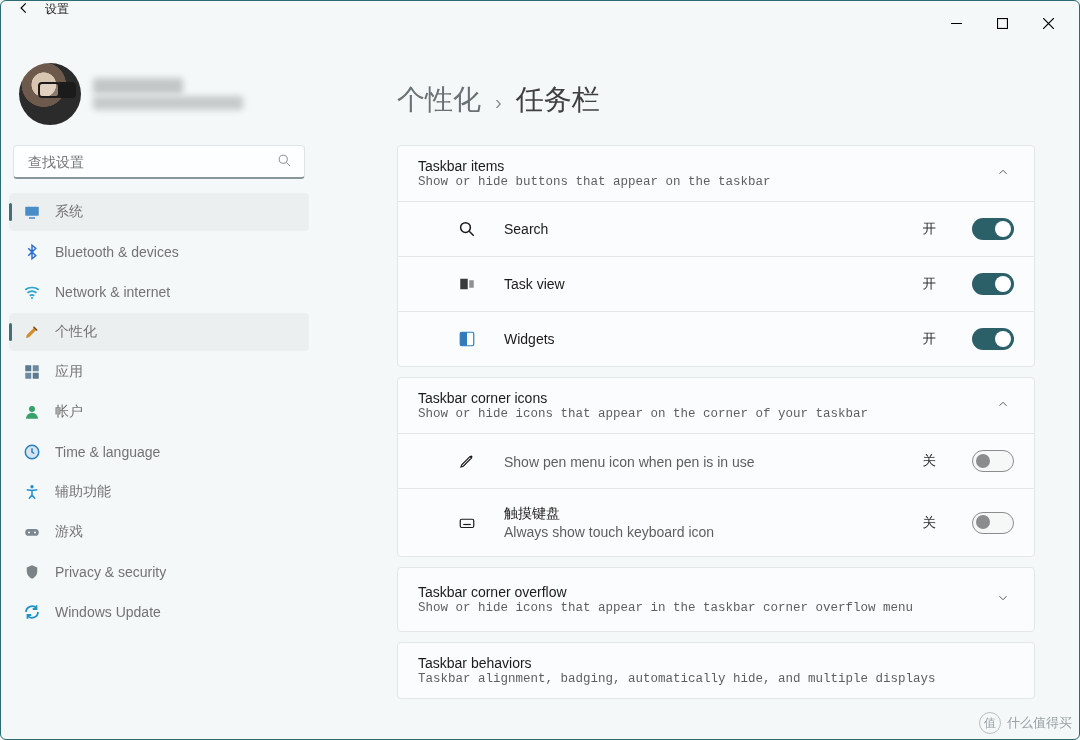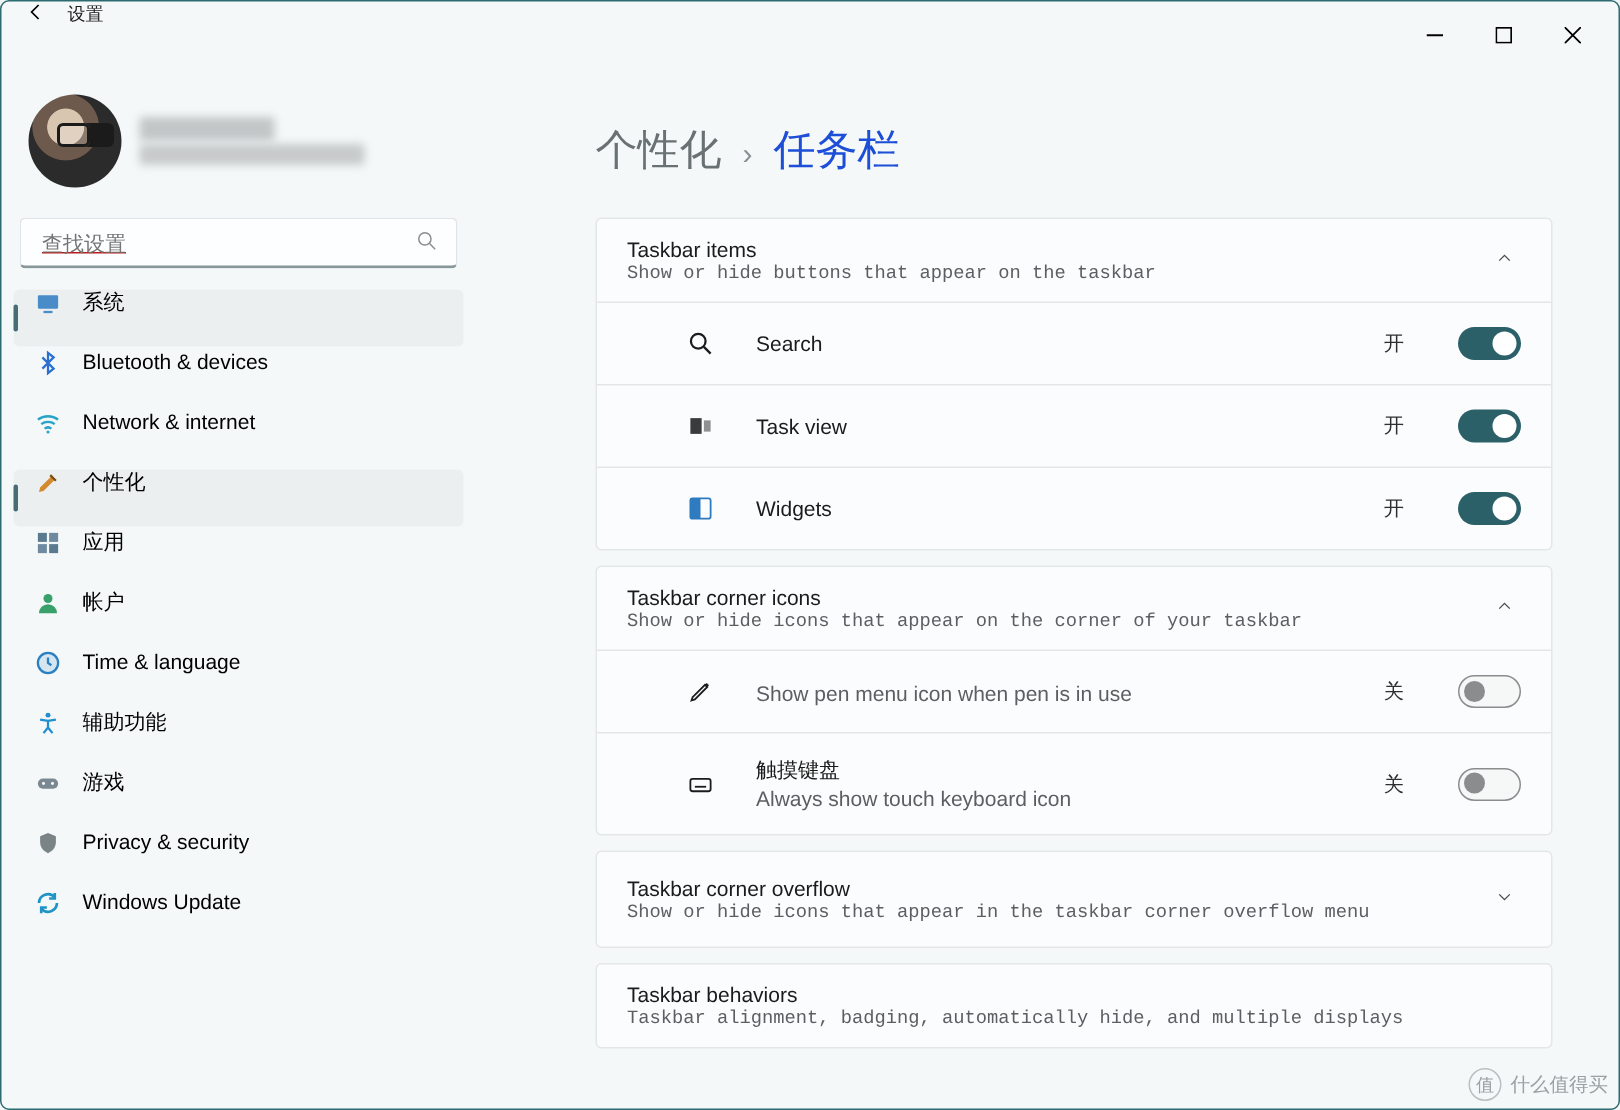--- a/index.html
+++ b/index.html
@@ -71,45 +71,45 @@
     height:34px;
     background:#fdfeff;
     border:1px solid #dfe5e6;
     border-bottom:2px solid #89969a;
     border-radius:4px;
     display:flex; align-items:center;
     padding:0 12px;
   }
   .search input {
     flex:1; border:none; outline:none; background:transparent;
-    font-size:14px; color:#b91c1c;text-decoration:underline;
+    font-size:14px; color:#b91c1c;
   }
   .search .sicon svg { width:15px; height:15px; stroke:var(--search-icon); fill:none; stroke-width:1.6; }
 
   .nav { display:flex; flex-direction:column; gap:2px; }
   .nav-item {
     height:38px; border-radius:4px;
-    display:flex; gap:14px;
+    display:flex; align-items:center; gap:14px;
     padding:0 14px;
-    font-size:14px; color:#000000;
+    font-size:14px; color:#737373;
     position:relative;
   }
   .nav-item.sel { background:var(--nav-sel); }
   .nav-item.sel::before {
     content:""; position:absolute; left:0; top:10px; bottom:10px; width:3px;
     background:var(--nav-sel-bar); border-radius:2px;
   }
   .nav-item .ic { width:18px; height:18px; display:flex; align-items:center; justify-content:center; }
 
   
   .main { flex:1; padding:36px 44px 0 80px; overflow-y:auto; }
   .crumb { display:flex; align-items:baseline; gap:14px; margin-bottom:26px; }
   .crumb .c1 { font-size:28px; color:#6a7172; font-weight:400; }
   .crumb .sep { font-size:20px; color:#8a9193; }
-  .crumb .c2 { font-size:28px; color:#1d4ed8; font-weight:500; }
+  .crumb .c2 { font-size:28px; color:#404040; font-weight:500; }
 
   .card {
     background:var(--panel);
     border:1px solid var(--line);
     border-radius:4px;
     margin-bottom:10px;
   }
   .card-head {
     padding:12px 20px 12px 20px;
     display:flex; align-items:center;

